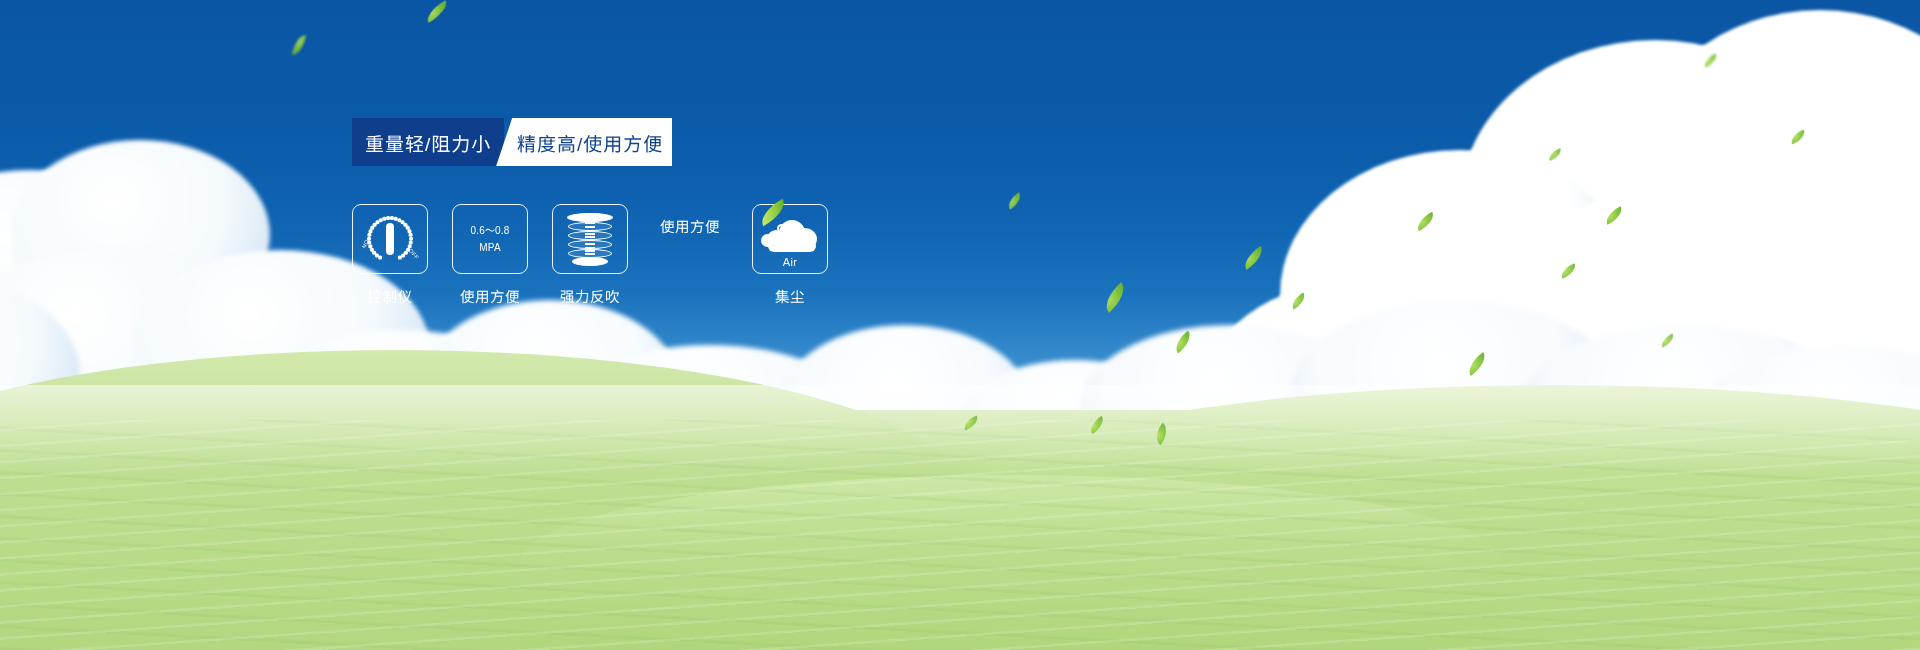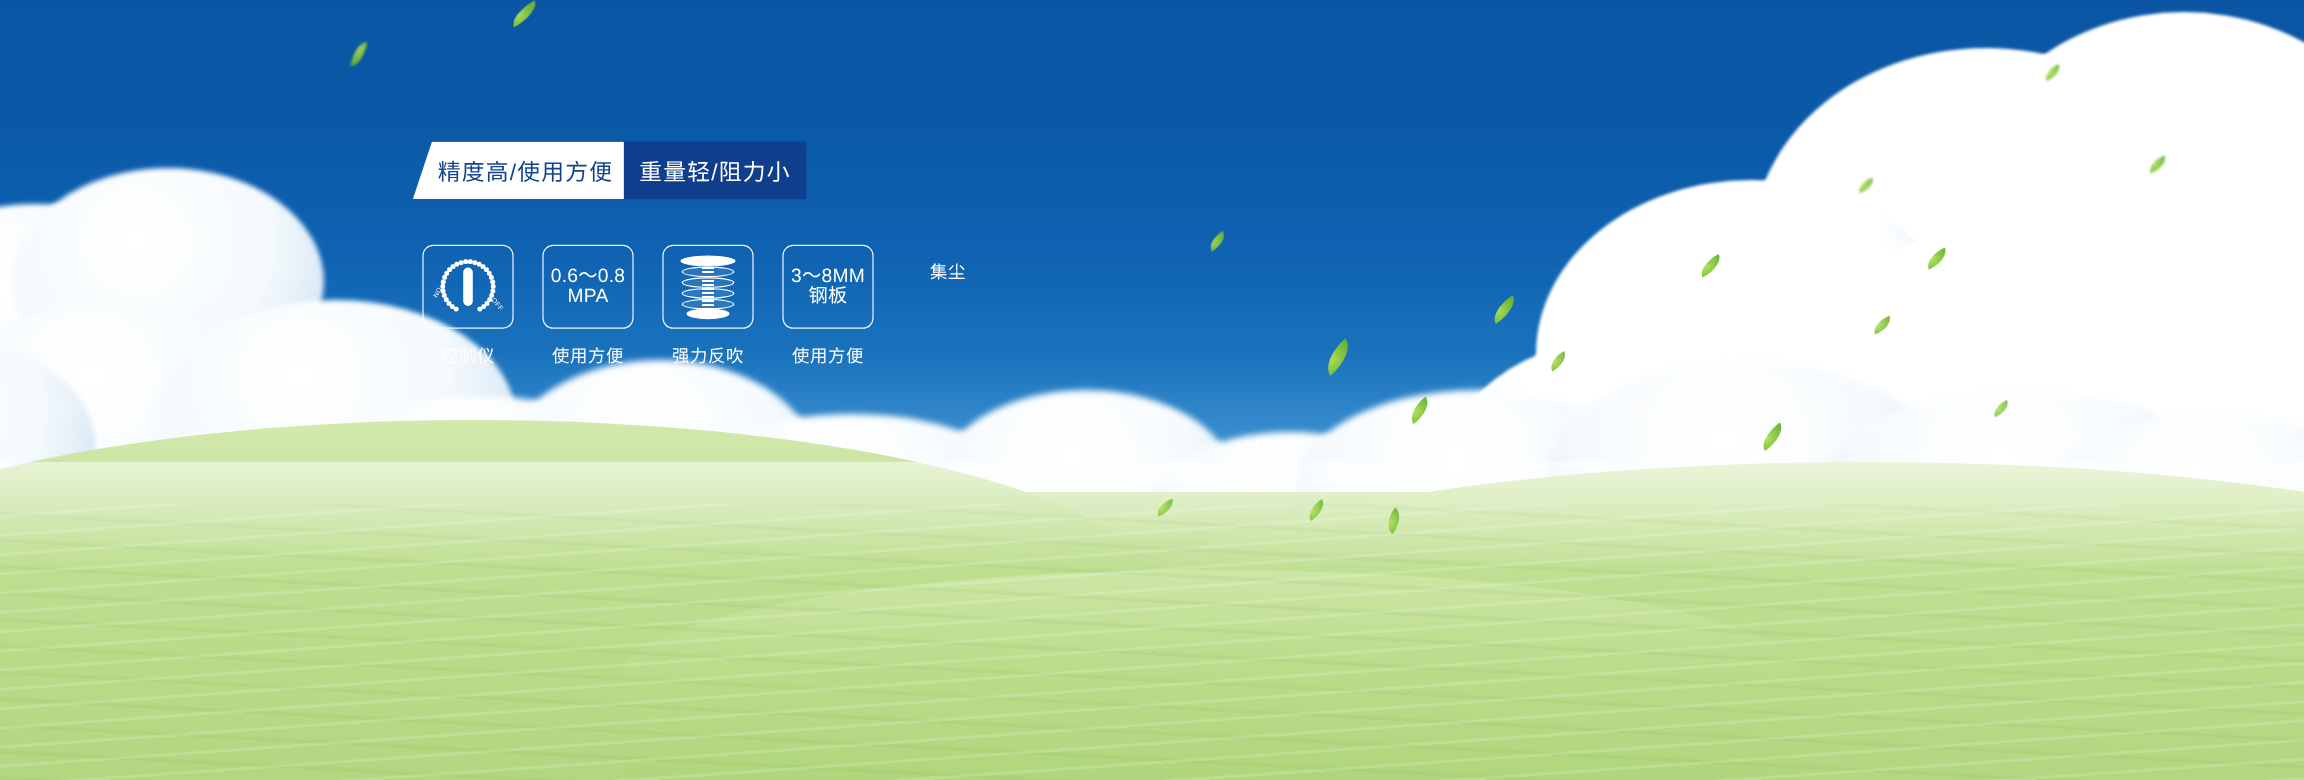--- a/index.html
+++ b/index.html
@@ -151,21 +151,21 @@
 
   
   .features { margin-top: 38px; display: flex; gap: 24px; }
   .feature { width: 76px; }
   .feature-box {
     width: 76px; height: 70px; border: 1.5px solid rgba(255,255,255,.92);
     border-radius: 9px; display: flex; align-items: center; justify-content: center;
     position: relative; overflow: visible;
   }
   .feature-text {
-    color: #ffffff; text-align: center; font-size: 16px; line-height: 17px;
+    color: #ffffff; text-align: center; font-size: 10px; line-height: 17px;
     letter-spacing: .2px; white-space: nowrap;
   }
   .feature-label {
     margin-top: 11px; text-align: center; color: #ffffff; font-size: 14.5px;
     letter-spacing: .5px; white-space: nowrap;
   }
 
   
   .gauge { position: relative; width: 56px; height: 50px; }
   .gauge .dots { position: absolute; inset: 0; }
@@ -288,22 +288,22 @@
   <div class="leaf" style="left:1465px; top:358px; width:24px; height:12px; transform:rotate(-36deg); opacity:.95;"></div>
   <div class="leaf" style="left:1088px; top:420px; width:18px; height:10px; transform:rotate(-34deg); opacity:.85;"></div>
   <div class="leaf" style="left:1152px; top:428px; width:19px; height:12px; transform:rotate(-52deg); opacity:.88;"></div>
   <div class="leaf" style="left:963px;  top:418px; width:16px; height:10px; transform:rotate(-20deg); opacity:.8;"></div>
   <div class="leaf" style="left:1660px; top:336px; width:15px; height:9px;  transform:rotate(-24deg); opacity:.8;  filter:blur(.5px);"></div>
 
   <div class="content">
 
 
     <div class="tags">
+      <div class="tag tag-primary">重量轻/阻力小</div>
       <div class="tag tag-secondary">精度高/使用方便</div>
-      <div class="tag tag-primary">重量轻/阻力小</div>
     </div>
 
     <div class="features">
 
       <div class="feature">
         <div class="feature-box">
           <div class="gauge">
             <div class="dots" id="gauge-dots">
                 <span class="dot" style="transform: translate(-9.86px, 18.54px);"></span>
                 <span class="dot" style="transform: translate(-13.07px, 16.44px);"></span>
@@ -360,25 +360,34 @@
               <div class="disc d3"></div>
             <div class="disc d4"></div>
               <div class="disc d5"></div>
               <div class="disc d6"></div>
           </div>
         </div>
         <div class="feature-label">强力反吹</div>
       </div>
 
       <div class="feature">
+        <div class="feature-label">使用方便</div>
+      </div>
+
+      <div class="feature">
         <div class="feature-box">
-          <div class="feature-text">3～8MM<br>钢板</div>
+          <div class="airicon">
+            <span class="airleaf"></span>
+            <span class="puff ap1"></span>
+              <span class="puff ap2"></span>
+            <span class="puff ap3"></span>
+              <span class="puff ap4"></span>
+            <span class="base"></span>
+            <span class="notch"></span>
+            <span class="air-text">Air</span>
+          </div>
         </div>
-        <div class="feature-label">使用方便</div>
-      </div>
-
-      <div class="feature">
         <div class="feature-label">集尘</div>
       </div>
 
     </div>
   </div>
 </div>
 
 </body></html>

